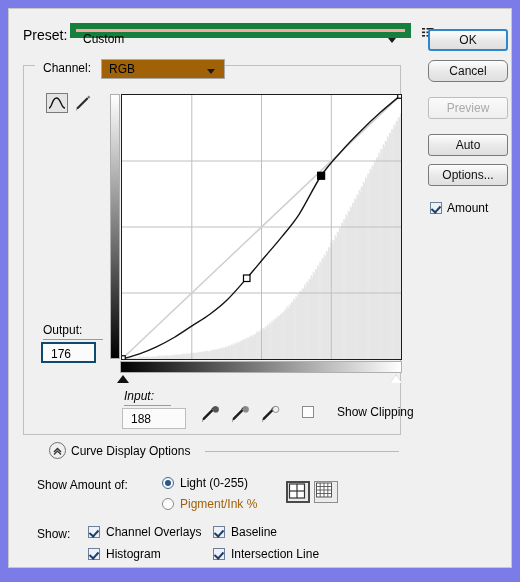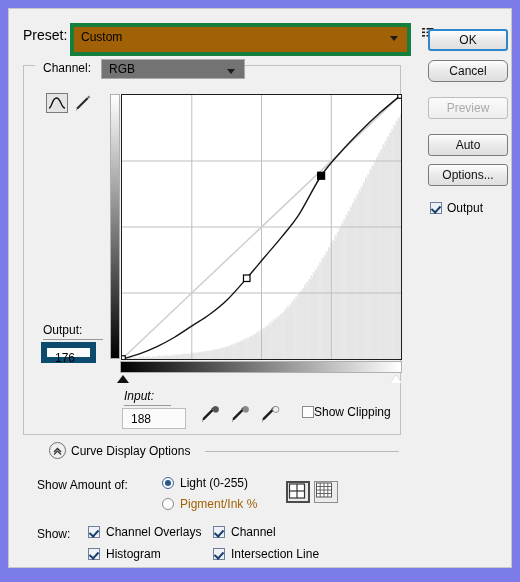--- a/index.html
+++ b/index.html
@@ -17,22 +17,22 @@
     width:504px;height:560px;
     background:#f0f0f0;
     border:1px solid #c8c8c8;
     box-sizing:border-box;
   }
 
   
   .preset-row{position:absolute;left:14px;top:14px;width:476px;height:22px;}
   .preset-label{position:absolute;left:0;top:4px;font-size:14px;}
   .preset-combo{
-    position:absolute;left:47px;top:0;width:341px;height:33px;
-    background:#a16207;border:4px solid #15803d;box-sizing:border-box;
+    position:absolute;left:47px;top:0;width:341px;height:15px;
+    background:#fca5a5;border:6px solid #15803d;box-sizing:border-box;
   }
   .preset-combo .val{position:absolute;left:7px;top:3px;font-size:12px;}
   .caret{
     position:absolute;right:9px;top:9px;
     width:0;height:0;border-left:4px solid transparent;border-right:4px solid transparent;
     border-top:5px solid #1a1a1a;
   }
   .preset-menu-btn{
     position:absolute;left:397px;top:2px;width:16px;height:16px;cursor:default;
   }
@@ -43,22 +43,22 @@
     border:1px solid #c0c0c0;border-top:none;box-sizing:border-box;
   }
   .group-topleft{
     position:absolute;left:14px;top:56px;width:12px;height:1px;background:#c0c0c0;
   }
   .group-topright{
     position:absolute;left:212px;top:56px;width:180px;height:1px;background:#c0c0c0;
   }
   .channel-label{position:absolute;left:31px;top:52px;font-size:12px;background:#f0f0f0;padding:0 3px;}
   .channel-combo{
-    position:absolute;left:92px;top:50px;width:144px;height:20px;
-    background:#737373;border:1px solid #a9a9a9;box-sizing:border-box;
+    position:absolute;left:92px;top:50px;width:124px;height:20px;
+    background:#a16207;border:1px solid #a9a9a9;box-sizing:border-box;
   }
   .channel-combo .val{position:absolute;left:7px;top:2px;font-size:12px;}
 
   
   .tool-curve{
     position:absolute;left:37px;top:84px;width:22px;height:20px;
     border:1px solid #7a7a7a;background:#e4e4e4;box-sizing:border-box;
   }
   .tool-pencil{position:absolute;left:64px;top:84px;width:20px;height:20px;}
 
@@ -90,21 +90,21 @@
     border-left:6px solid transparent;border-right:6px solid transparent;
     border-bottom:8px solid #ffffff;
     filter:drop-shadow(0 0 0.6px #888);
   }
 
   
   .output-label{position:absolute;left:34px;top:314px;font-size:12px;}
   .output-underline{position:absolute;left:34px;top:330px;width:60px;height:1px;background:#9a9a9a;}
   .output-box{
     position:absolute;left:32px;top:333px;width:55px;height:21px;
-    background:#fbfbfb;border:6px solid #0c4a6e;box-sizing:border-box;
+    background:#fbfbfb;border:2px solid #0c4a6e;box-sizing:border-box;
   }
   .output-box .val{position:absolute;left:8px;top:3px;font-size:12px;}
   .input-label{position:absolute;left:115px;top:380px;font-size:12px;font-style:italic;}
   .input-underline{position:absolute;left:115px;top:396px;width:47px;height:1px;background:#9a9a9a;}
   .input-box{
     position:absolute;left:113px;top:399px;width:64px;height:21px;
     background:#fbfbfb;border:1px solid #bdbdbd;box-sizing:border-box;
   }
   .input-box .val{position:absolute;left:8px;top:3px;font-size:12px;}
 
@@ -116,21 +116,21 @@
   .showclip{position:absolute;left:293px;top:396px;}
   .cbx{
     display:inline-block;width:12px;height:12px;vertical-align:-2px;
     border:1px solid #8a8a8a;background:#fdfdfd;box-sizing:border-box;position:relative;
   }
   .cbx.checked{background:#eef2f8;border-color:#6d7f99;}
   .cbx.checked:after{
     content:"";position:absolute;left:2px;top:1px;width:4px;height:7px;
     border:solid #1b3f6b;border-width:0 2px 2px 0;transform:rotate(42deg);
   }
-  .showclip .txt{font-size:12px;margin-left:0;}
+  .showclip .txt{font-size:12px;margin-left:23px;}
 
   
   .cdo-chevron{
     position:absolute;left:40px;top:433px;width:17px;height:17px;border-radius:50%;
     border:1px solid #6e6e6e;background:#f0f0f0;box-sizing:border-box;
   }
   .cdo-label{position:absolute;left:62px;top:435px;font-size:12px;}
   .cdo-line{position:absolute;left:196px;top:442px;width:194px;height:1px;background:#b9b9b9;}
 
   .showamount-label{position:absolute;left:28px;top:469px;font-size:12px;}
@@ -583,31 +583,31 @@
       <line x1="1.5" y1="8" x2="16.5" y2="8" stroke="#555" stroke-width="0.9"></line>
       <line x1="1.5" y1="11.5" x2="16.5" y2="11.5" stroke="#555" stroke-width="0.9"></line>
     </svg>
   </div>
 
   <span class="show-label">Show:</span>
   <div class="ck ck1">
     <span class="cbx checked"></span><span class="txt">Channel Overlays</span>
   </div>
   <div class="ck ck2">
-    <span class="cbx checked"></span><span class="txt">Channel</span>
+    <span class="cbx checked"></span><span class="txt">Baseline</span>
   </div>
   <div class="ck ck3">
     <span class="cbx checked"></span><span class="txt">Histogram</span>
   </div>
   <div class="ck ck4">
     <span class="cbx checked"></span><span class="txt">Intersection Line</span>
   </div>
 
   <div class="btn ok">OK</div>
   <div class="btn cancel">Cancel</div>
   <div class="btn smooth">Preview</div>
   <div class="btn auto">Auto</div>
   <div class="btn options">Options...</div>
   <div class="preview">
-    <span class="cbx checked"></span><span class="txt">Output</span>
+    <span class="cbx checked"></span><span class="txt">Amount</span>
   </div>
 
 </div>
 
 </body></html>

